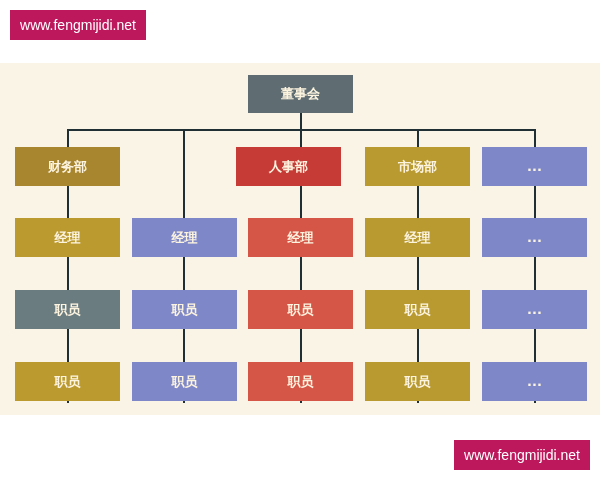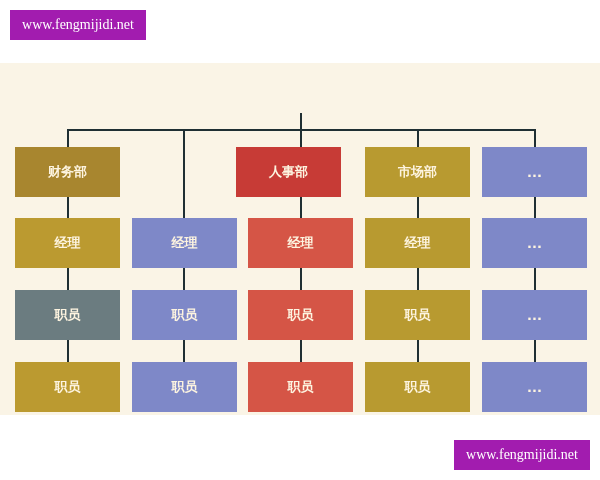--- a/index.html
+++ b/index.html
@@ -1,41 +1,42 @@
 <!DOCTYPE html>
 <html><head>
 <meta charset="utf-8">
 <style>
   html, body { margin:0; padding:0; }
   body { width:600px; height:480px; position:relative; background:#ffffff; overflow:hidden;
          font-family: "DejaVu Sans", "Liberation Sans", sans-serif; }
-  .wm { position:absolute; background:#a21caf; color:#ffffff; font-size:14px;
-        display:flex; align-items:center; justify-content:center; font-family:Liberation Serif, serif; }
+  .wm { position:absolute; background:#be185d; color:#ffffff; font-size:14px;
+        display:flex; align-items:center; justify-content:center; font-family:Liberation Sans, sans-serif; }
   #wm-top { left:10px; top:10px; width:136px; height:30px; }
   #wm-bottom { left:454px; top:440px; width:136px; height:30px; }
   .canvas { position:absolute; left:0; top:63px; width:600px; height:352px; background:#faf4e6; }
-  .box { position:absolute; width:105px; height:50px; display:flex; align-items:center; justify-content:center;
+  .box { position:absolute; width:105px; height:39px; display:flex; align-items:center; justify-content:center;
          color:#fdf4e0; font-size:13px; font-weight:bold; box-sizing:border-box; }
   .line { position:absolute; background:#1f2f33; }
 </style>
 </head>
 <body>
 
 <div id="wm-top" class="wm">www.fengmijidi.net</div>
 
 <div class="canvas">
 
   <div class="line" style="left:300px;top:50px;width:2px;height:18px;"></div>
   <div class="line" style="left:67px;top:66px;width:469px;height:2px;"></div>
   <div class="line" style="left:67px;top:66px;width:2px;height:274px;"></div>
   <div class="line" style="left:183px;top:66px;width:2px;height:274px;"></div>
   <div class="line" style="left:300px;top:66px;width:2px;height:274px;"></div>
   <div class="line" style="left:417px;top:66px;width:2px;height:274px;"></div>
   <div class="line" style="left:534px;top:66px;width:2px;height:274px;"></div>
 
+  <div class="box" style="left: 248px; top: 12px; width: 105px; height: 38px; background: rgb(95, 109, 115);">董事会</div>
 
   <div class="box" style="left: 15px; top: 84px; background: rgb(168, 134, 47);">财务部</div>
   <div class="box" style="left: 15px; top: 155px; background: rgb(187, 154, 48);">经理</div>
   <div class="box" style="left: 15px; top: 227px; background: rgb(107, 124, 128);">职员</div>
   <div class="box" style="left: 15px; top: 299px; background: rgb(187, 154, 48);">职员</div>
 
   <div class="box" style="left: 132px; top: 155px; background: rgb(126, 136, 200);">经理</div>
   <div class="box" style="left: 132px; top: 227px; background: rgb(126, 136, 200);">职员</div>
   <div class="box" style="left: 132px; top: 299px; background: rgb(126, 136, 200);">职员</div>
 

